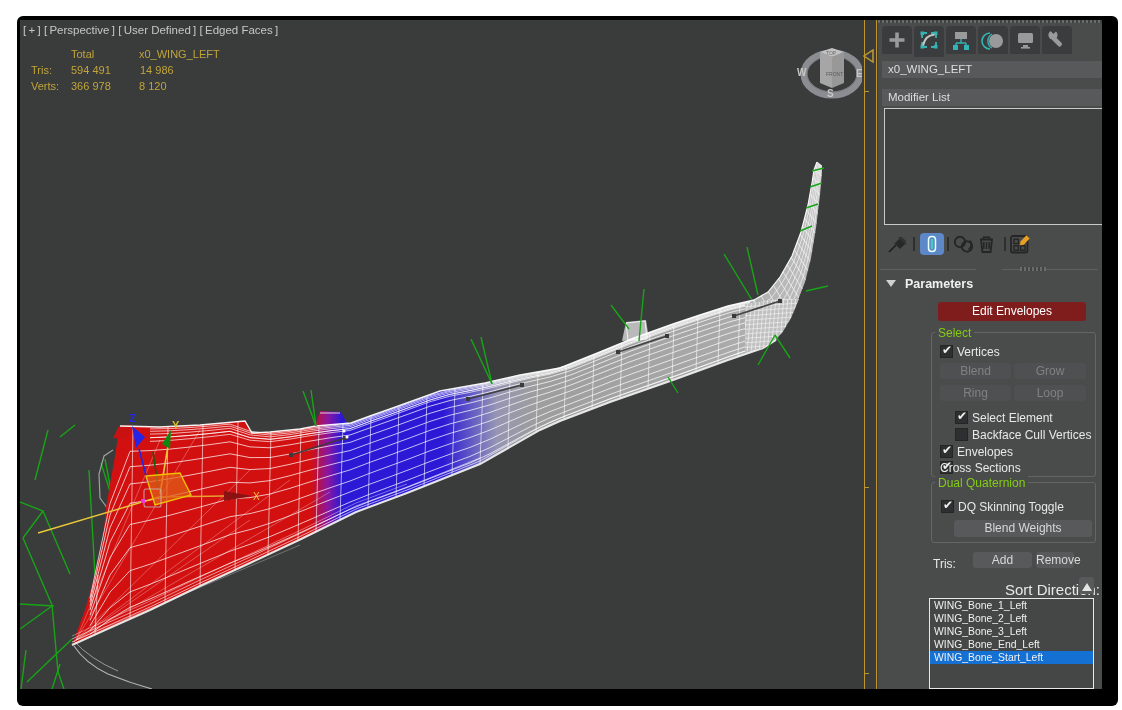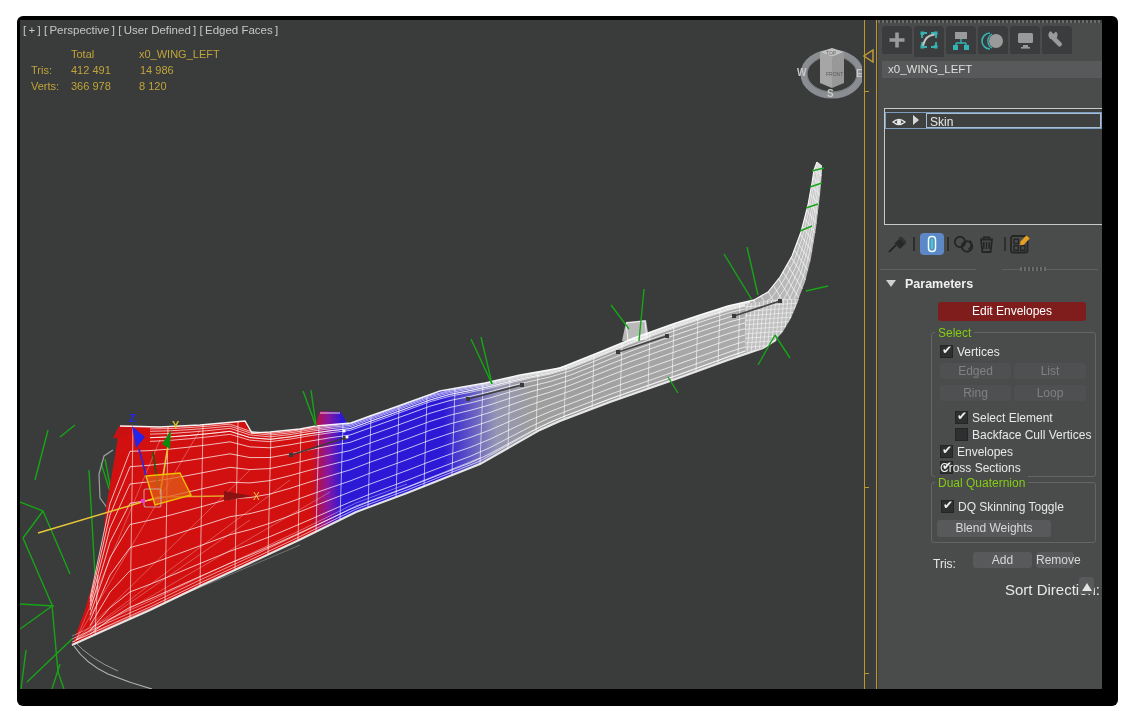--- a/index.html
+++ b/index.html
@@ -239,21 +239,21 @@
 <text x="797" y="76" font-size="10" fill="#c8c8c8" font-weight="bold">W</text>
 <text x="856" y="77" font-size="10" fill="#c8c8c8" font-weight="bold">E</text>
 <text x="827" y="97" font-size="10" fill="#c8c8c8" font-weight="bold">S</text>
 </g>
         </g>
       </svg>
     <div id="vplabel">[ + ] [ Perspective ] [ User Defined ] [ Edged Faces ]</div>
     <div class="stat" style="left:51px; top:28px">Total</div>
     <div class="stat" style="left:119px; top:28px">x0_WING_LEFT</div>
     <div class="stat" style="left:11px; top:44px">Tris:</div>
-    <div class="stat" style="left:51px; top:44px">412 491</div>
+    <div class="stat" style="left:51px; top:44px">594 491</div>
     <div class="stat" style="left:120px; top:44px">14 986</div>
     <div class="stat" style="left:11px; top:60px">Verts:</div>
     <div class="stat" style="left:51px; top:60px">366 978</div>
     <div class="stat" style="left:119px; top:60px">8 120</div>
   </div>
   <div id="split">
     <div class="yl" style="left:2px"></div>
     <div class="yl" style="left:14px"></div>
     <div class="tri"><svg width="12" height="14">
           <polygon points="10,1 10,13 1,7" fill="none" stroke="#c09a35" stroke-width="1.5"></polygon>
@@ -297,29 +297,22 @@
       <rect x="13" y="19" width="5" height="2" fill="#9a9a9a"></rect>
           <rect x="11" y="21" width="9" height="1.6" fill="#9a9a9a"></rect>
         </svg></div>
     <div class="tab" style="left:164px">
       <svg width="30" height="28">
         <circle cx="11" cy="9" r="4.6" fill="#9a9a9a"></circle>
         <polygon points="7,3.6 11.5,8 14.8,4.6 10,2.5" fill="#3b3c3d"></polygon>
         <rect x="11.5" y="9.5" width="12.5" height="4.6" fill="#9a9a9a" rx="2" transform="rotate(45 12 10)"></rect>
       </svg></div>
     <div class="field" style="top:41px">x0_WING_LEFT</div>
+    <div class="field" style="top:69px">Modifier List</div>
     <div id="stack">
-      <div class="modrow" style="top:3px; border:1px solid #7e9cc0; height:17px">
-        <svg width="14" height="12" style="position:absolute;left:6px;top:3px">
-            <path d="M1,6 Q7,1 13,6 Q7,11 1,6 Z" fill="none" stroke="#e8e8e8" stroke-width="1.3"></path>
-            <circle cx="7" cy="6" r="2.2" fill="#e8e8e8"></circle>
-          </svg>
-        <span style="position:absolute;left:27px;top:2px;width:0;height:0;border-left:6px solid #d8d8d8;border-top:5px solid transparent;border-bottom:5px solid transparent"></span>
-        <span style="position:absolute;left:40px;top:0;right:0;bottom:0;border:1px solid #a8bed4;padding-left:3px">Skin</span>
-      </div>
     </div>
     <div id="toolrow">
       <svg width="218" height="24">
         <line x1="5" y1="20" x2="12" y2="13" stroke="#1f1f1f" stroke-width="1.7"></line>
         <polygon points="10.5,11.5 16,6 21.5,11.5 16,17" fill="#282828"></polygon>
         <polygon points="14,5 18,5 22,9 22,13" fill="#333333"></polygon>
         <line x1="30" y1="5" x2="30" y2="19" stroke="#2a2a2a" stroke-width="1.7"></line>
         <rect x="36" y="1" width="24" height="22" rx="4" fill="#5c88c8"></rect>
         <rect x="44.5" y="4.5" width="7" height="15" rx="3.2" fill="none" stroke="#e8ffff" stroke-width="1.5"></rect>
         <line x1="48" y1="7" x2="48" y2="17" stroke="#48c8c0" stroke-width="2.4"></line>
@@ -341,36 +334,43 @@
     <div style="position:absolute;right:4px;top:249px;width:96px;height:1px;background:#5e5f5f"></div>
     <div style="position:absolute;left:142px;top:247px;width:26px;height:4px;background:repeating-linear-gradient(90deg,#6a6b6b 0 2px,#424343 2px 4px)"></div>
 
     <div style="position:absolute;left:8px;top:260px;width:0;height:0;border-top:7px solid #d0d0d0;border-left:5px solid transparent;border-right:5px solid transparent"></div>
     <div style="position:absolute;left:27px;top:257px;font-weight:bold;font-size:12.5px;color:#f0f0f0">Parameters</div>
     <div class="btn" style="left:60px;top:282px;width:148px;height:19px;line-height:19px;background:#7f1d1d;color:#fff">Edit Envelopes</div>
     <div class="gbox" style="left:53px;top:312px;width:165px;height:145px"></div>
     <div class="grouplbl" style="left:57px;top:306px">Select</div>
     <div class="cb on" style="left:62px;top:325px"></div>
       <div class="cblbl" style="left:79px;top:325px">Vertices</div>
-    <div class="btn dis" style="left:62px;top:343px;width:71px;height:16px;line-height:16px">Edged</div>
-    <div class="btn dis" style="left:136px;top:343px;width:72px;height:16px;line-height:16px">List</div>
+    <div class="btn dis" style="left:62px;top:343px;width:71px;height:16px;line-height:16px">Blend</div>
+    <div class="btn dis" style="left:136px;top:343px;width:72px;height:16px;line-height:16px">Grow</div>
     <div class="btn dis" style="left:62px;top:365px;width:71px;height:16px;line-height:16px">Ring</div>
     <div class="btn dis" style="left:136px;top:365px;width:72px;height:16px;line-height:16px">Loop</div>
     <div class="cb on" style="left:77px;top:391px"></div>
       <div class="cblbl" style="left:94px;top:391px">Select Element</div>
     <div class="cb" style="left:77px;top:408px"></div>
       <div class="cblbl" style="left:94px;top:408px">Backface Cull Vertices</div>
     <div class="cb on" style="left:62px;top:425px"></div>
       <div class="cblbl" style="left:79px;top:425px">Envelopes</div>
     <div class="cb on" style="left:62px;top:441px"></div>
       <div class="cblbl" style="left:62px;top:441px">Cross Sections</div>
     <div class="gbox" style="left:53px;top:462px;width:165px;height:61px"></div>
     <div class="grouplbl" style="left:57px;top:456px">Dual Quaternion</div>
     <div class="cb on" style="left:63px;top:480px"></div>
       <div class="cblbl" style="left:80px;top:480px">DQ Skinning Toggle</div>
-    <div class="btn" style="left:59px;top:500px;width:114px;height:17px;line-height:17px">Blend Weights</div>
+    <div class="btn" style="left:76px;top:500px;width:138px;height:17px;line-height:17px">Blend Weights</div>
     <div class="cblbl" style="left:55px;top:537px">Tris:</div>
     <div class="btn" style="left:95px;top:532px;width:59px;height:16px;line-height:16px">Add</div>
     <div class="btn" style="left:158px;top:532px;width:38px;height:16px;line-height:16px">Remove</div>
     <div class="cblbl" style="left:127px;top:561px;font-size:15px">Sort Direction:</div>
     <div class="btn" style="left:201px;top:557px;width:15px;height:17px"><span style="display:inline-block;margin-top:6px;width:0;height:0;border-bottom:8px solid #e4e4e4;border-left:5.5px solid transparent;border-right:5.5px solid transparent"></span></div>
+    <div id="blist">
+      <div class="brow">WING_Bone_1_Left</div>
+      <div class="brow">WING_Bone_2_Left</div>
+      <div class="brow">WING_Bone_3_Left</div>
+      <div class="brow">WING_Bone_End_Left</div>
+      <div class="brow sel">WING_Bone_Start_Left</div>
+    </div>
   </div>
 </div>
 
 </body></html>

